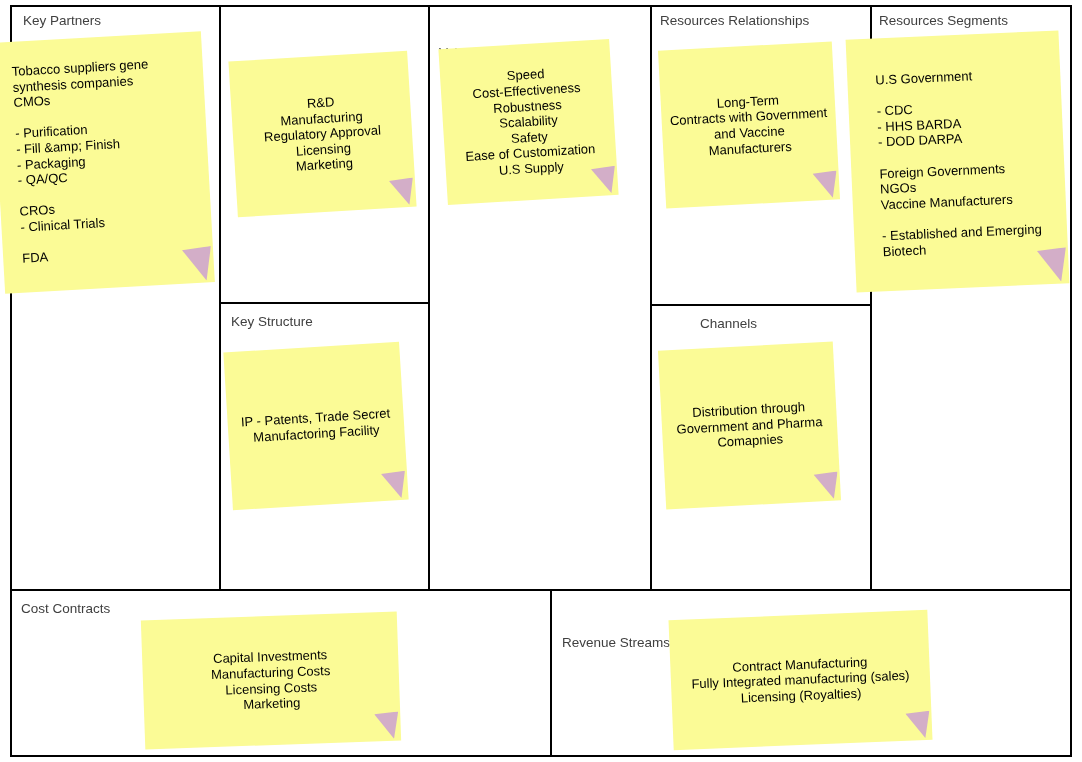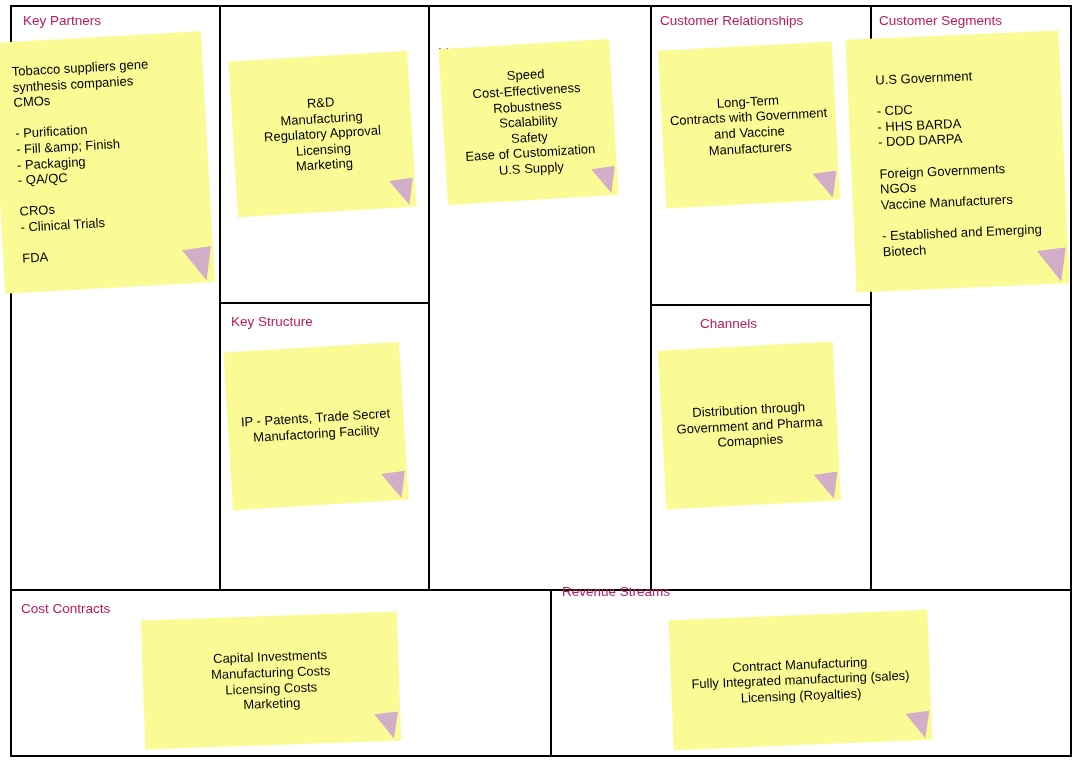--- a/index.html
+++ b/index.html
@@ -33,32 +33,32 @@
   .v4 { left: 870px; top: 5px;   width: 2px;  height: 585px; }
   .hL { left: 219px; top: 302px; width: 211px; height: 2px; }
   .hR { left: 650px; top: 304px; width: 222px; height: 2px; }
   .hB { left: 10px;  top: 589px; width: 1062px; height: 2px; }
   .vB { left: 550px; top: 589px; width: 2px;  height: 168px; }
 
   
   .sec-title {
     position: absolute;
     font-size: 13.5px;
-    color: #be185d;
+    color: #404040;
     white-space: nowrap;
   }
   .t-key-partners            { left: 23px;  top: 13px;  }
   .t-key-activities          { left: 231px; top: 29px; margin-top: 38px;  }
   .t-value-propositions      { left: 439px; top: 13px; margin-top: 32px;  }
   .t-customer-relationships  { left: 660px; top: 13px;  }
   .t-customer-segments       { left: 879px; top: 13px;  }
   .t-key-resources           { left: 231px; top: 314px; }
   .t-channels                { left: 660px; top: 316px; margin-left: 40px; }
   .t-cost-structure          { left: 21px;  top: 601px; }
-  .t-revenue-streams         { left: 562px; top: 584px; text-align: right; }
+  .t-revenue-streams         { left: 562px; top: 635px; text-align: right; }
 
   
   .note {
     position: absolute;
     background: var(--note-fill, #fbfb96);
     box-sizing: border-box;
     display: flex;
     align-items: center;
     justify-content: center;
     z-index: 5;
@@ -133,22 +133,22 @@
   <div class="gline v3"></div>
   <div class="gline v4"></div>
   <div class="gline hL"></div>
   <div class="gline hR"></div>
   <div class="gline hB"></div>
   <div class="gline vB"></div>
 
   <div class="sec-title t-key-partners">Key Partners</div>
   <div class="sec-title t-key-activities">Key Activities</div>
   <div class="sec-title t-value-propositions">Value Propositions</div>
-  <div class="sec-title t-customer-relationships">Customer Relationships</div>
-  <div class="sec-title t-customer-segments">Customer Segments</div>
+  <div class="sec-title t-customer-relationships">Resources Relationships</div>
+  <div class="sec-title t-customer-segments">Resources Segments</div>
   <div class="sec-title t-key-resources">Key Structure</div>
   <div class="sec-title t-channels">Channels</div>
   <div class="sec-title t-cost-structure">Cost Contracts</div>
   <div class="sec-title t-revenue-streams">Revenue Streams</div>
 
   <div class="note note-lg align-left n-key-partners">
     <div class="note-text">Tobacco suppliers gene
 synthesis companies
 CMOs
 

